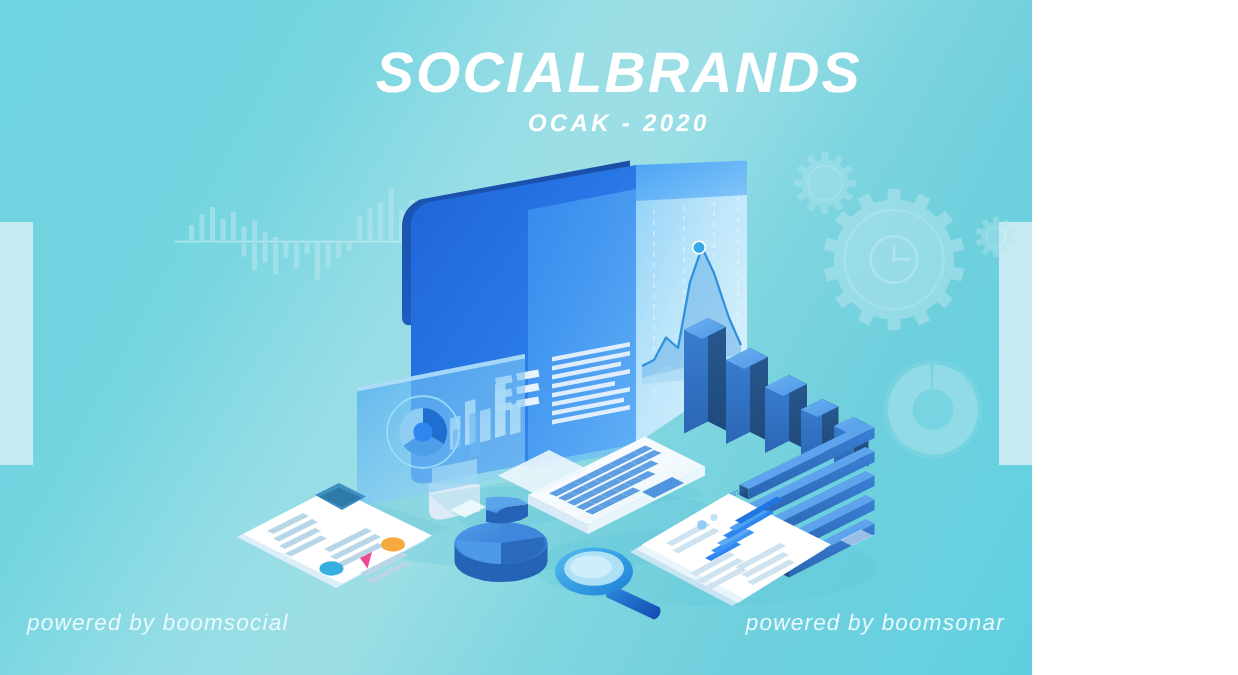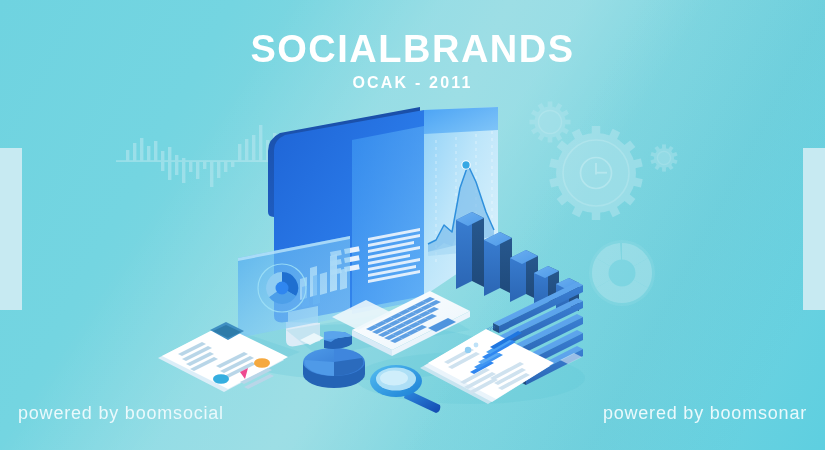--- a/index.html
+++ b/index.html
@@ -2,24 +2,25 @@
 <html><head>
 <meta charset="utf-8">
 <title>SOCIALBRANDS</title>
 <style>
   html, body {
     margin: 0; padding: 0;
     background: #ffffff;
   }
   #stage {
     position: relative;
-    width: 825px; height: 450px;
+    width: 688px; height: 450px;
     overflow: hidden;
     font-family: "Liberation Sans", sans-serif;
     background: linear-gradient(118deg, #6fd3e0 0%, #74d5e1 22%, #8ad8e0 48%, #7ed6e1 68%, #5ecfe0 100%);
+    font-style: italic;
   }
   
   #bg-sweep {
     position: absolute; inset: 0;
     background: linear-gradient(123deg, rgba(255,255,255,0) 26%, rgba(255,255,255,0.16) 40%,
                 rgba(255,255,255,0.16) 52%, rgba(255,255,255,0) 64%);
     pointer-events: none;
   }
   #bg-sweep2 {
     position: absolute; inset: 0;
@@ -44,21 +45,21 @@
   }
   #subtitle {
     position: absolute; top: 74px; left: 0; width: 825px;
     text-align: center; color: #ffffff;
     font-size: 16px; font-weight: bold; letter-spacing: 2.2px;
   }
 
   
   .footer-text {
     position: absolute; bottom: 26px;
-    color: #eaf9fc; font-size: 18px; letter-spacing: 0.8px;
+    color: #eaf9fc; font-size: 15px; letter-spacing: 0.8px;
   }
   #footer-left  { left: 18px; }
   #footer-right { right: 18px; }
 
   
   #illus { position: absolute; inset: 0; }
   #deco  { position: absolute; inset: 0; }
 </style>
 </head>
 <body>
@@ -610,17 +611,17 @@
       </g>
     </g>
 
     <g opacity="0.9">
       <path d="M300,340 L314,333 L324,338 L310,345 Z" fill="#eef8fc"></path>
       <path d="M560,360 L574,353 L582,357 L568,364 Z" fill="#eef8fc" opacity="0.6"></path>
     </g>
   </svg>
 
   <div id="title">SOCIALBRANDS</div>
-  <div id="subtitle">OCAK - 2011</div>
+  <div id="subtitle">OCAK - 2020</div>
 
   <div class="footer-text" id="footer-left">powered by boomsocial</div>
   <div class="footer-text" id="footer-right">powered by boomsonar</div>
 </div>
 
 </body></html>

